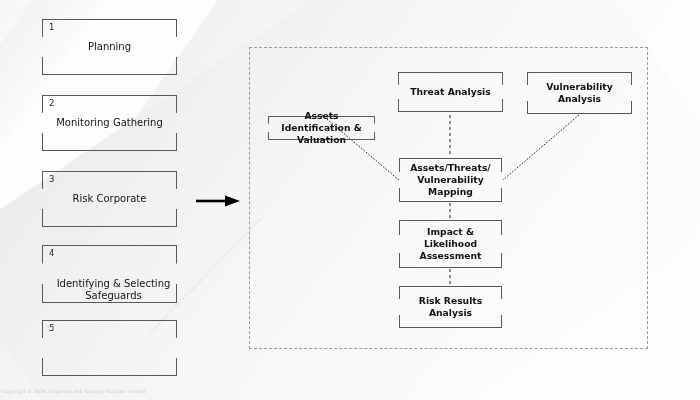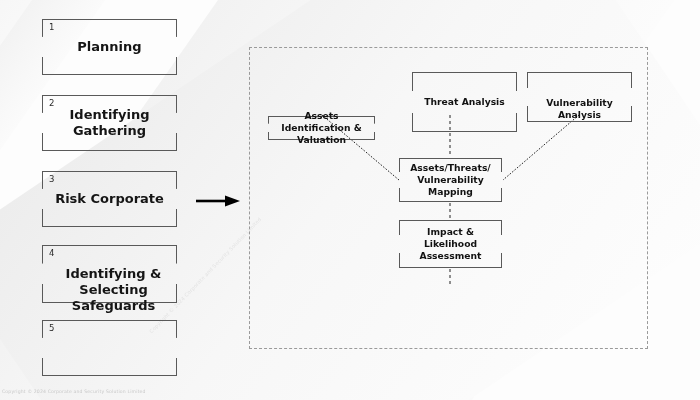--- a/index.html
+++ b/index.html
@@ -109,22 +109,22 @@
   .bbox::before { left: 0; }
   .bbox::after  { right: 0; }
 
   
   .step {
     width: 135px;
     left: 42px;
     color: #151515;
   }
   .step .step-label {
-    font-weight: bold;
-    font-size: 13px;
+    font-weight: normal;
+    font-size: 10px;
     line-height: 1.25;
     padding: 0 4px;
     width: 100%;
   }
   .step .step-num {
     position: absolute;
     left: 7px;
     top: 3px;
     font-size: 8.5px;
     font-weight: normal;
@@ -165,22 +165,22 @@
   .flowbox .flow-label {
     font-weight: bold;
     font-size: 9.2px;
     line-height: 1.33;
     color: #121212;
     padding: 0 5px;
     width: 100%;
   }
 
   #box-assets      { left: 268px; top: 72px;  width: 107px; height: 24px; margin-top: 44px; }
-  #box-threat      { left: 412px; top: 72px;  width: 105px; height: 60px; }
-  #box-vuln        { left: 527px; top: 72px;  width: 105px; height: 50px; align-items: flex-end; }
+  #box-threat      { left: 398px; top: 72px;  width: 105px; height: 40px; }
+  #box-vuln        { left: 527px; top: 72px;  width: 105px; height: 42px; }
   #box-mapping     { left: 399px; top: 158px; width: 103px; height: 44px; }
   #box-impact      { left: 399px; top: 220px; width: 103px; height: 48px; }
   #box-risk        { left: 399px; top: 286px; width: 103px; height: 42px; }
 
   
   #connectors {
     position: absolute;
     left: 0; top: 0;
     width: 700px; height: 400px;
     pointer-events: none;
@@ -212,21 +212,21 @@
     <div class="watermark-diag">Copyright © 2024 Corporate and Security Solution Limited</div>
   </div>
 
   <div class="bbox step" id="step-1">
     <span class="step-num">1</span>
     <span class="step-label">Planning</span>
   </div>
 
   <div class="bbox step" id="step-2">
     <span class="step-num">2</span>
-    <span class="step-label">Identifying Gathering</span>
+    <span class="step-label">Monitoring Gathering</span>
   </div>
 
   <div class="bbox step" id="step-3">
     <span class="step-num">3</span>
     <span class="step-label">Risk Corporate</span>
   </div>
 
   <div class="bbox step" id="step-4">
     <span class="step-num">4</span>
     <span class="step-label">Identifying &amp; Selecting Safeguards</span>
@@ -269,16 +269,19 @@
   </div>
 
   <div class="bbox flowbox" id="box-impact">
     <span class="flow-label">Impact &amp; Likelihood Assessment</span>
   </div>
 
   <div class="bbox flowbox" id="box-mapping">
     <span class="flow-label">Assets/Threats/ Vulnerability Mapping</span>
   </div>
 
+  <div class="bbox flowbox" id="box-risk">
+    <span class="flow-label">Risk Results Analysis</span>
+  </div>
 
   <div class="footer">Copyright © 2024 Corporate and Security Solution Limited</div>
 
 </div>
 
 </body></html>

